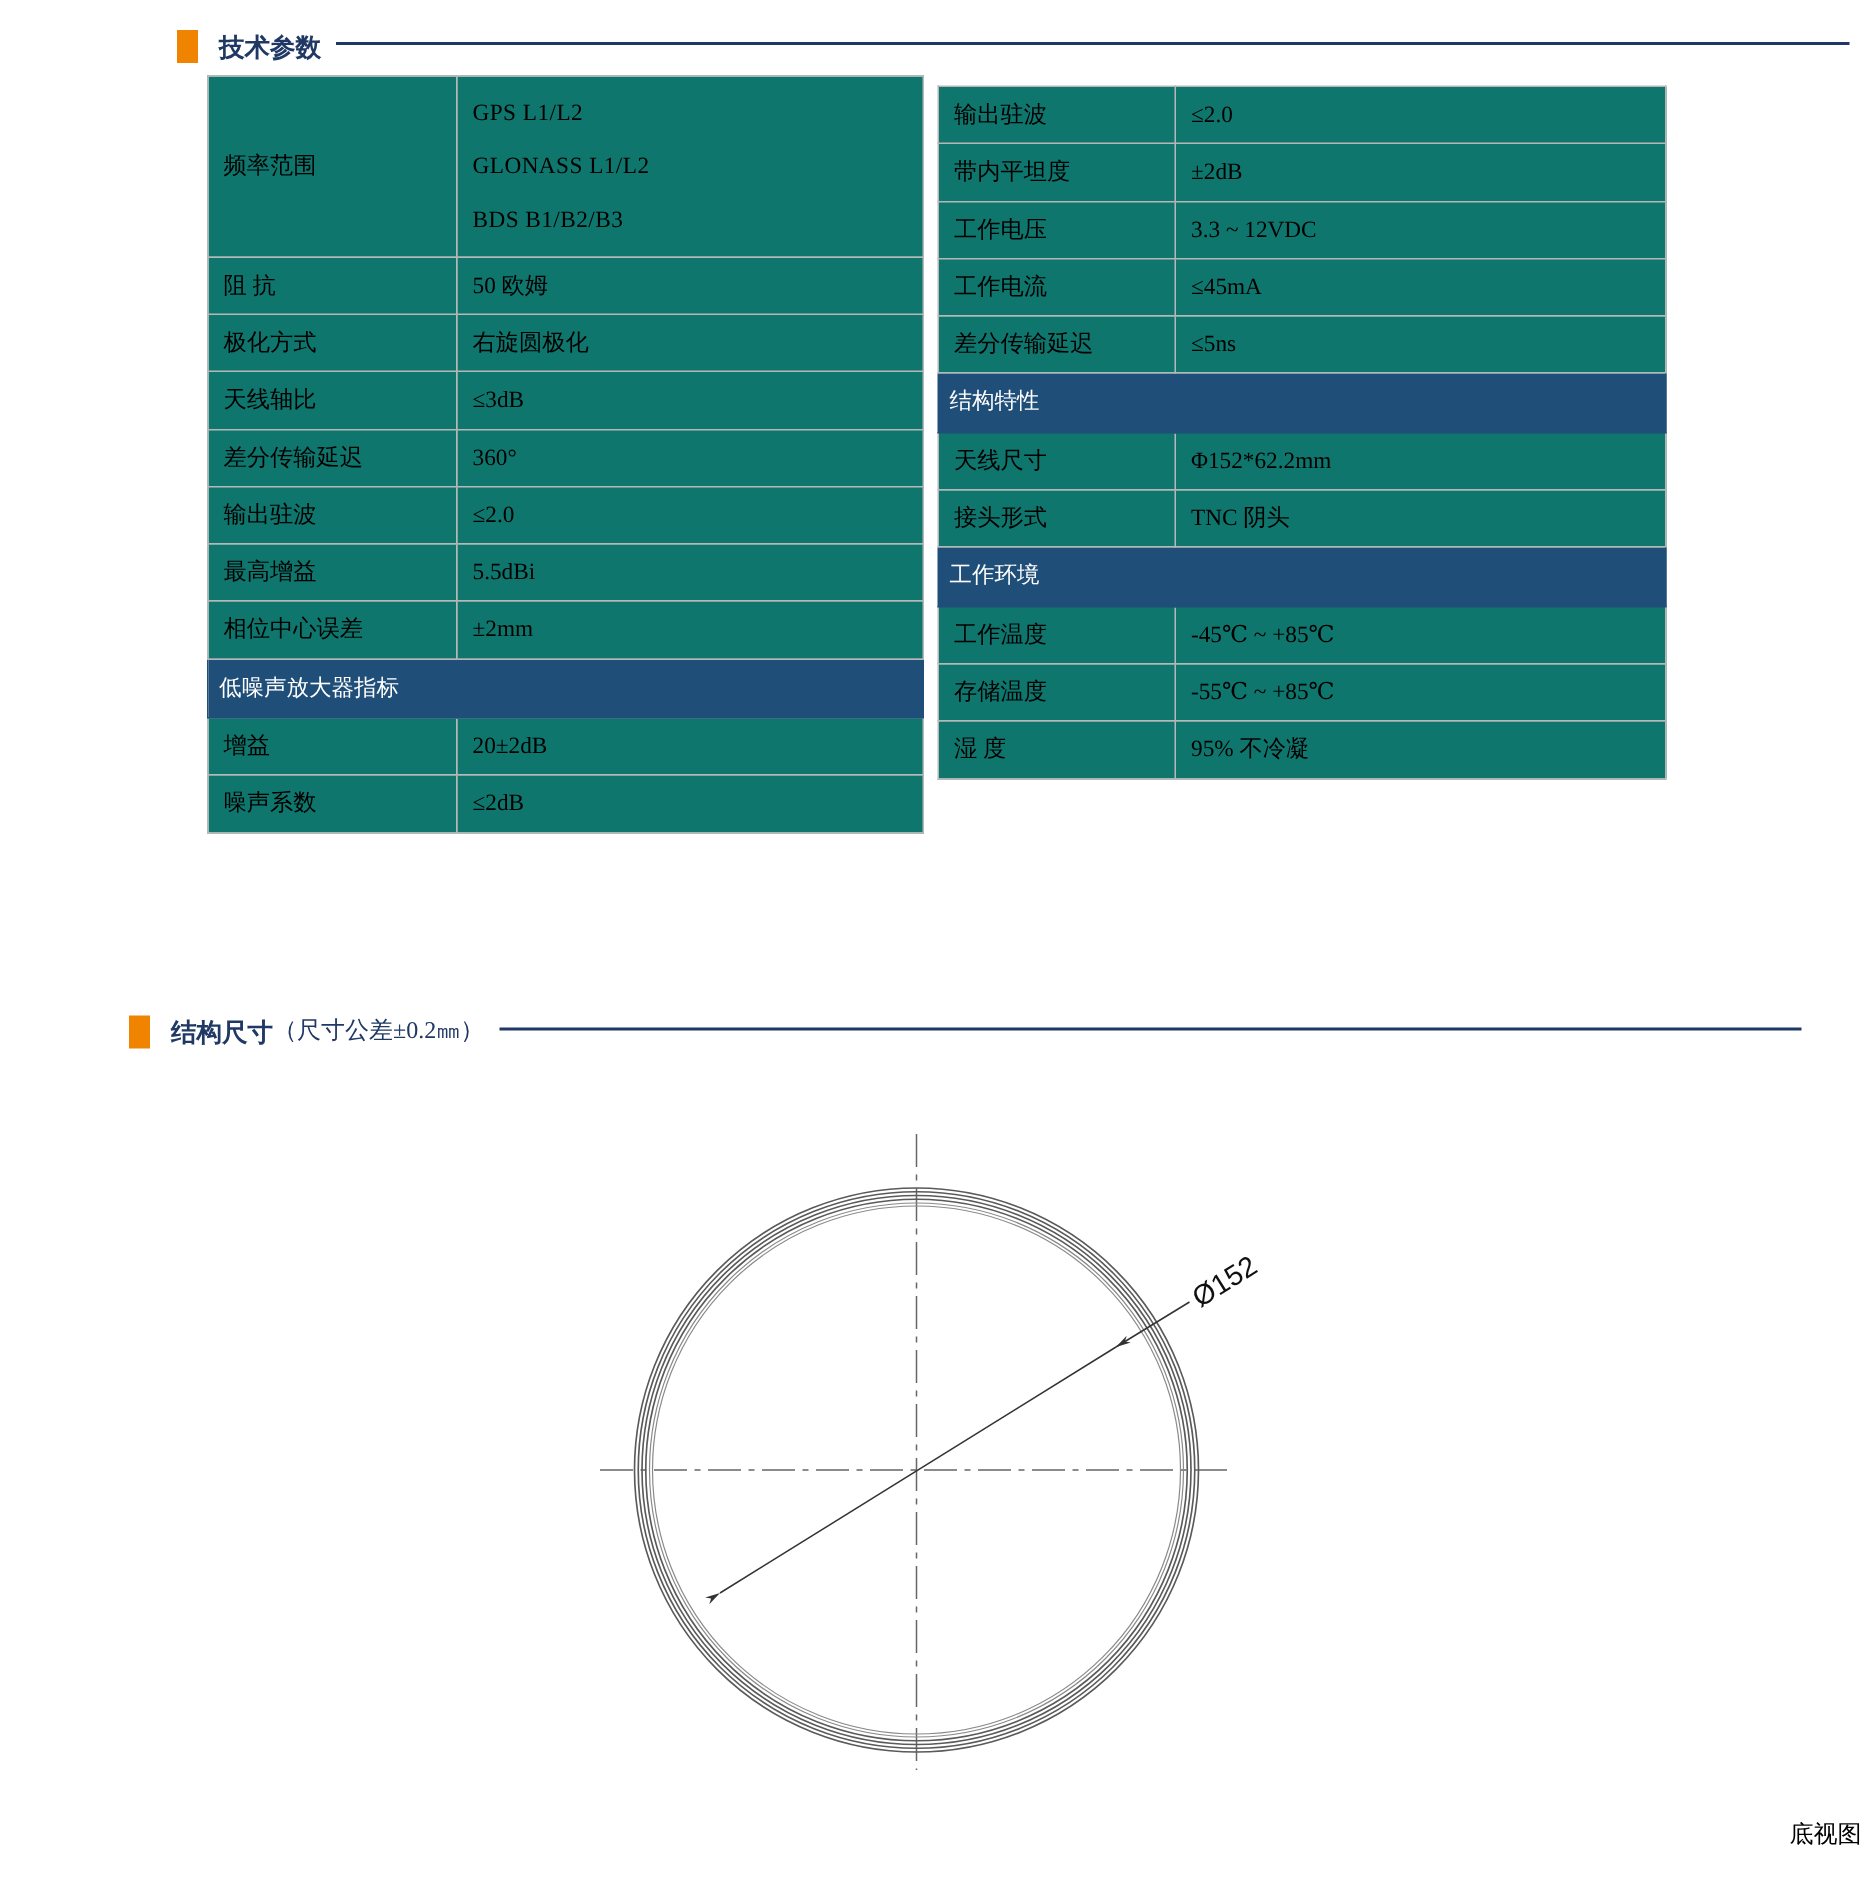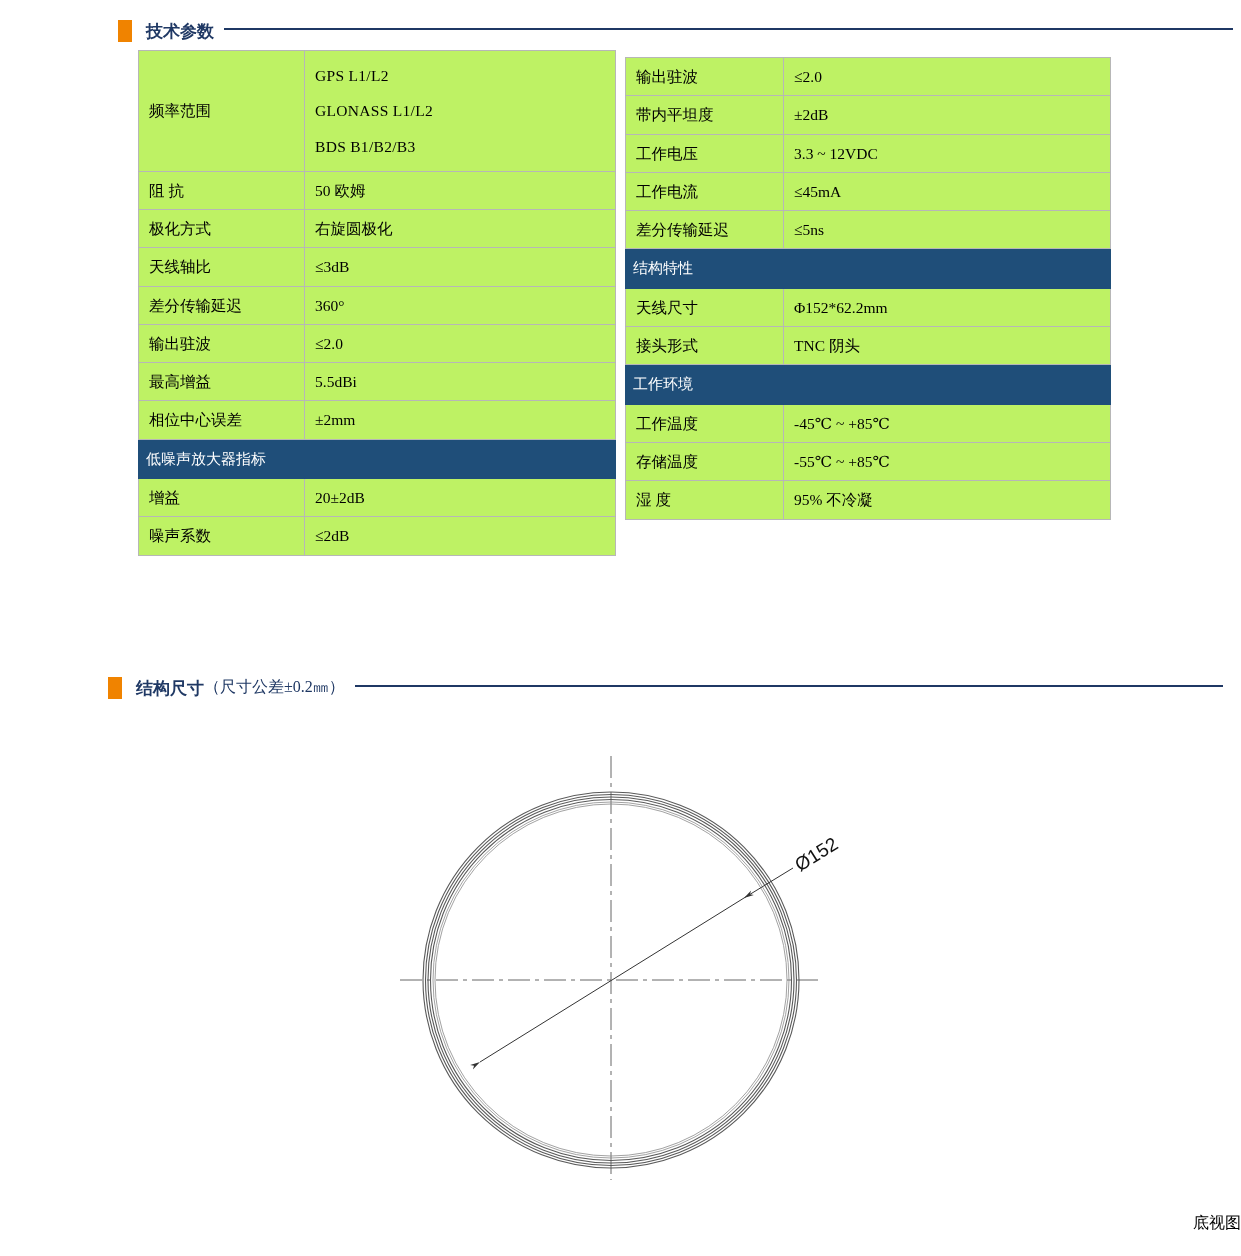--- a/index.html
+++ b/index.html
@@ -37,40 +37,40 @@
     white-space: nowrap;
   }
   .section-head .tail {
     flex: 1 1 auto;
     height: 2px;
     background: #1f3864;
     margin-left: 10px;
     margin-top: 8px;
   }
   .head1 { position: absolute; left: 118px; top: 20px; width: 1115px; }
-  .head2 { position: absolute; left: 108px; top: 677px; width: 1115px; }
+  .head2 { position: absolute; left: 86px; top: 677px; width: 1115px; }
   .head2 .title-sub {
     font-family: "Liberation Serif", serif;
     font-weight: normal;
     font-size: 16px;
     color: #1f3864;
   }
 
   
   .tbl-left  { position: absolute; left: 138px; top: 50px;  width: 478px; }
   .tbl-right { position: absolute; left: 625px; top: 57px;  width: 486px; }
 
   table.spec {
     border-collapse: collapse;
     width: 100%;
     table-layout: fixed;
   }
   table.spec td {
     border: 1px solid #b7b7b7;
-    background: #bef264;
+    background: #0f766e;
     font-size: 15.5px;
     padding: 7px 10px;
     vertical-align: middle;
     line-height: 1.5;
     color: #000;
   }
   table.spec td.label { width: 166px; }
   .tbl-right table.spec td.label { width: 158px; }
   table.spec tr.band td {
     background: #1f4e79;

